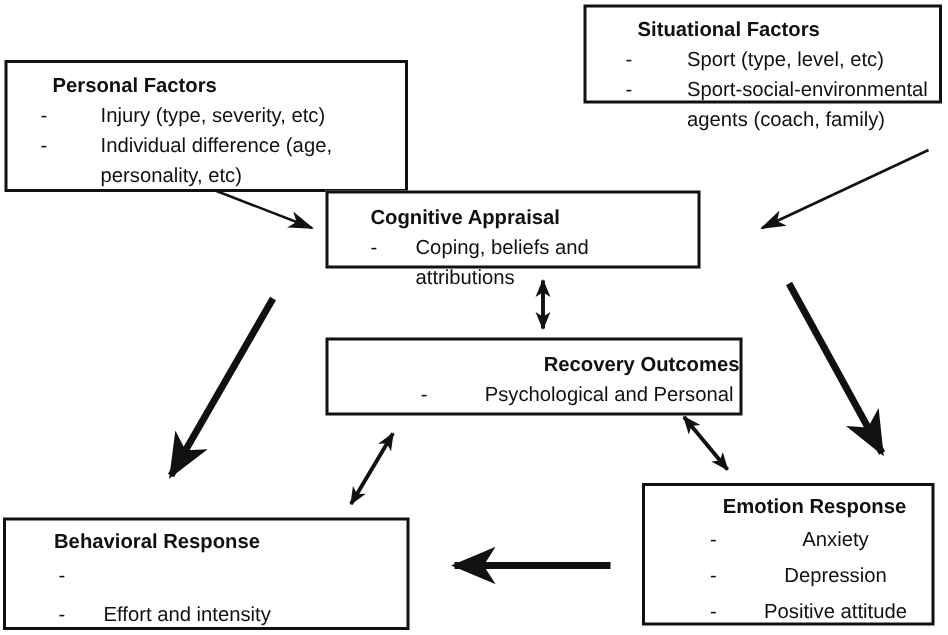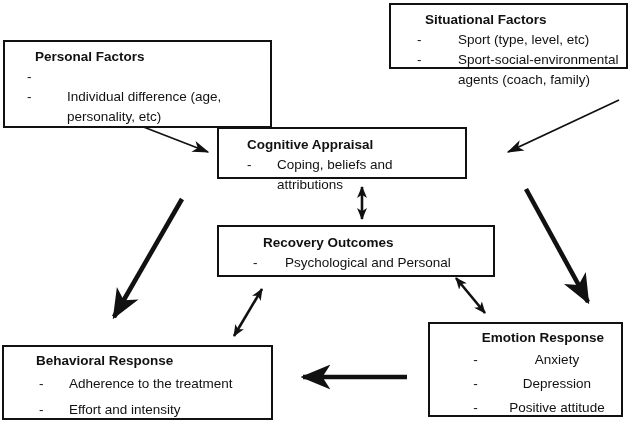--- a/index.html
+++ b/index.html
@@ -36,21 +36,21 @@
   .node-situational { left:389px; top:3px;   width:239px; height:66px; padding-top:5px; }
   .node-situational .title  { padding-left:34px; }
   .node-situational .bullet { padding-left:26px; }
   .node-situational .dash   { width:41px; }
 
   .node-cognitive   { left:217px; top:127px; width:250px; height:52px; padding-top:6px; }
   .node-cognitive .title  { padding-left:28px; }
   .node-cognitive .bullet { padding-left:28px; }
   .node-cognitive .dash   { width:30px; }
 
-  .node-recovery    { left:217px; top:225px; width:278px; height:52px; padding-top:6px; }
+  .node-recovery    { left:217px; top:225px; width:278px; height:52px; padding-top:6px;text-align:right; }
   .node-recovery .title  { padding-left:44px; }
   .node-recovery .bullet { padding-left:34px; }
   .node-recovery .dash   { width:32px; }
 
   .node-behavioral  { left:2px;   top:345px; width:271px; height:75px; padding-top:4px; }
   .node-behavioral .title  { padding-left:11px;margin-left:21px; }
   .node-behavioral .bullet { padding-left:35px; line-height:26px; }
   .node-behavioral .dash   { width:30px; }
 
   .node-emotion     { left:428px; top:322px; width:195px; height:95px; padding-top:4px;text-align:center; }
@@ -84,20 +84,21 @@
         <line x1="262" y1="289" x2="234" y2="336" class="edge edge-mid" marker-end="url(#mk-mid)" marker-start="url(#mk-mid)"></line>
         <line x1="456" y1="278" x2="485" y2="313" class="edge edge-mid" marker-end="url(#mk-mid)" marker-start="url(#mk-mid)"></line>
         <line x1="407" y1="377" x2="303" y2="377" class="edge edge-thick" marker-end="url(#mk-thick)"></line>
       </g>
   </svg>
 
   <div class="node node-personal">
     <div class="title">Personal Factors</div>
     <div class="bullet">
       <span class="dash">-</span>
+      <span class="txt">Injury (type, severity, etc)</span>
     </div>
     <div class="bullet">
       <span class="dash">-</span>
       <span class="txt">Individual difference (age, personality, etc)</span>
     </div>
   </div>
 
   <div class="node node-situational">
     <div class="title">Situational Factors</div>
     <div class="bullet">
@@ -123,21 +124,20 @@
     <div class="bullet">
       <span class="dash">-</span>
       <span class="txt">Psychological and Personal</span>
     </div>
   </div>
 
   <div class="node node-behavioral">
     <div class="title">Behavioral Response</div>
     <div class="bullet">
       <span class="dash">-</span>
-      <span class="txt">Adherence to the treatment</span>
     </div>
     <div class="bullet">
       <span class="dash">-</span>
       <span class="txt">Effort and intensity</span>
     </div>
   </div>
 
   <div class="node node-emotion">
     <div class="title">Emotion Response</div>
     <div class="bullet">

